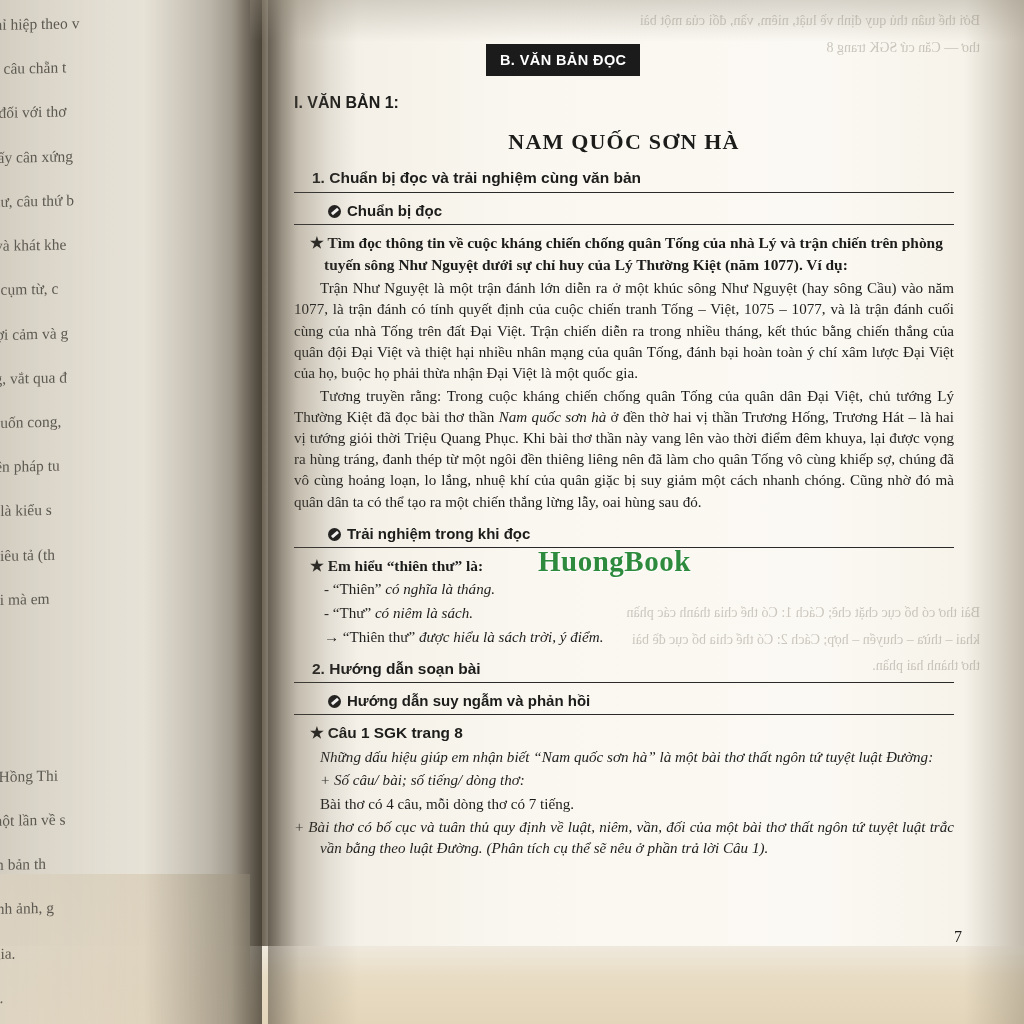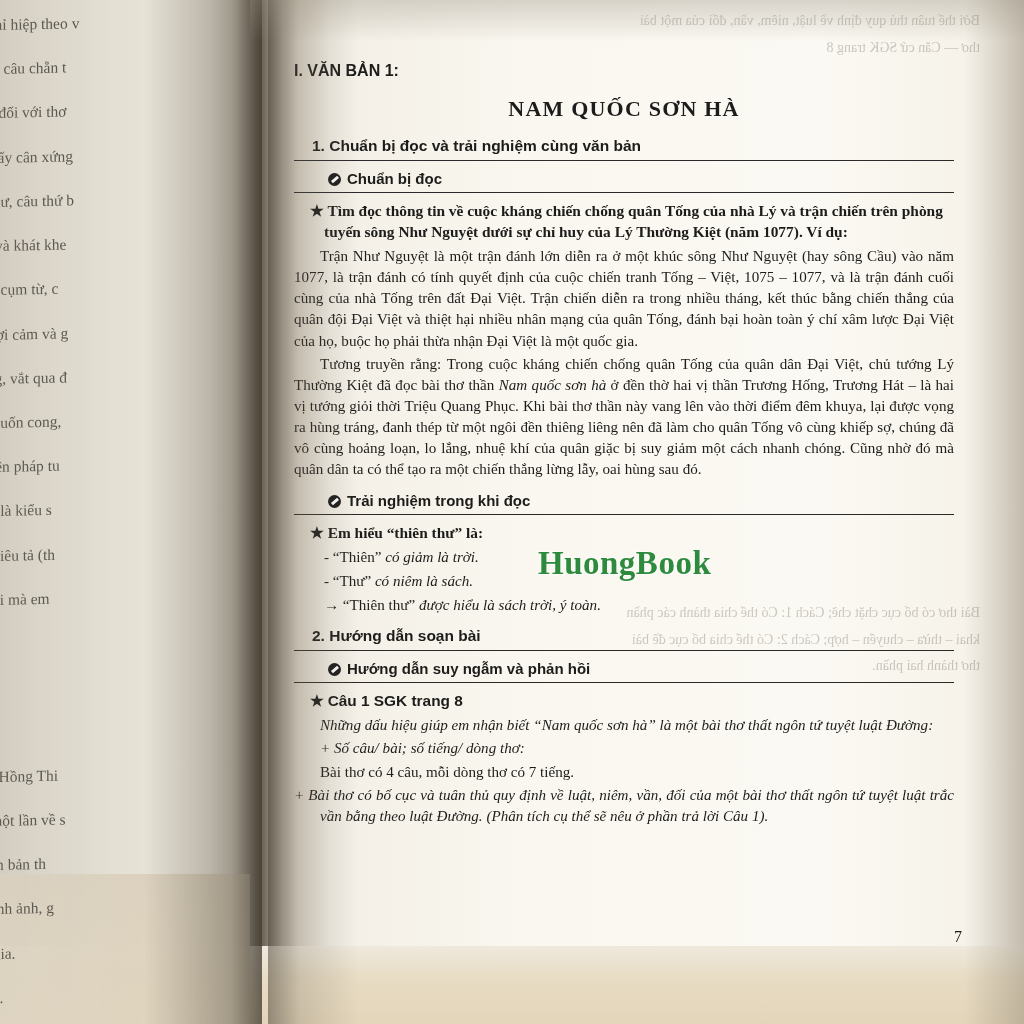--- a/index.html
+++ b/index.html
@@ -212,21 +212,21 @@
     font-size: 16px;
     color: #1c1c1a;
   }
 
   
   .watermark {
     position: absolute;
     left: 538px;
     top: 545px;
     font-family: "Liberation Serif", serif;
-    font-size: 33px;
+    font-size: 29px;
     font-weight: bold;
     color: #2e8b3d;
     text-shadow: 1px 1px 0 rgba(255,255,255,0.9), -1px -1px 0 rgba(255,255,255,0.6);
     letter-spacing: 0.5px;
   }
 </style>
 </head>
 <body>
 
 <div id="page">
@@ -268,20 +268,21 @@
 
     <div class="ghost" style="left:330px; top:8px; width:360px;">
       Bởi thế tuân thủ quy định về luật, niêm, vần, đối của một bài thơ — Căn cứ SGK trang 8
     </div>
     <div class="ghost" style="left:330px; top:600px; width:360px;">
       Bài thơ có bố cục chặt chẽ; Cách 1: Có thể chia thành các phần khai – thừa – chuyển – hợp; Cách 2: Có thể chia bố cục đề bài thơ thành hai phần.
     </div>
 
     <div class="content">
 
+      <div class="section-banner">B. VĂN BẢN ĐỌC</div>
 
       <div class="h-vanban">I. VĂN BẢN 1:</div>
 
       <div class="poem-title">NAM QUỐC SƠN HÀ</div>
 
       <div class="h-num">1. Chuẩn bị đọc và trải nghiệm cùng văn bản</div>
       <hr class="rule">
 
       <div class="h-bullet">
         <span class="dot"></span><span>Chuẩn bị đọc</span>
@@ -294,23 +295,23 @@
 
       <p class="body"><span>Tương truyền rằng: Trong cuộc kháng chiến chống quân Tống của quân dân Đại Việt, chủ tướng Lý Thường Kiệt đã đọc bài thơ thần </span><span class="it">Nam quốc sơn hà</span><span> ở đền thờ hai vị thần Trương Hống, Trương Hát – là hai vị tướng giỏi thời Triệu Quang Phục. Khi bài thơ thần này vang lên vào thời điểm đêm khuya, lại được vọng ra hùng tráng, đanh thép từ một ngôi đền thiêng liêng nên đã làm cho quân Tống vô cùng khiếp sợ, chúng đã vô cùng hoảng loạn, lo lắng, nhuệ khí của quân giặc bị suy giảm một cách nhanh chóng. Cũng nhờ đó mà quân dân ta có thể tạo ra một chiến thắng lừng lẫy, oai hùng sau đó.</span></p>
 
       <div class="h-bullet" style="margin-top:10px;">
         <span class="dot"></span><span>Trải nghiệm trong khi đọc</span>
       </div>
       <hr class="rule">
 
       <p class="h-star">★ <span class="bd">Em hiểu “thiên thư” là:</span></p>
 
-      <p class="ind"><span>- “Thiên” </span><span class="it">có giảm là trời.</span></p>
+      <p class="ind"><span>- “Thiên” </span><span class="it">có nghĩa là tháng.</span></p>
       <p class="ind"><span>- “Thư” </span><span class="it">có niêm là sách.</span></p>
-      <p class="ind"><span>→  “Thiên thư” </span><span class="it">được hiểu là sách trời, ý toàn.</span></p>
+      <p class="ind"><span>→  “Thiên thư” </span><span class="it">được hiểu là sách trời, ý điểm.</span></p>
 
       <div class="h-num" style="margin-top:9px;">2. Hướng dẫn soạn bài</div>
       <hr class="rule">
 
       <div class="h-bullet">
         <span class="dot"></span><span>Hướng dẫn suy ngẫm và phản hồi</span>
       </div>
       <hr class="rule">
 
       <p class="h-star">★ <span class="bd h-star-b">Câu 1 SGK trang 8</span></p>

